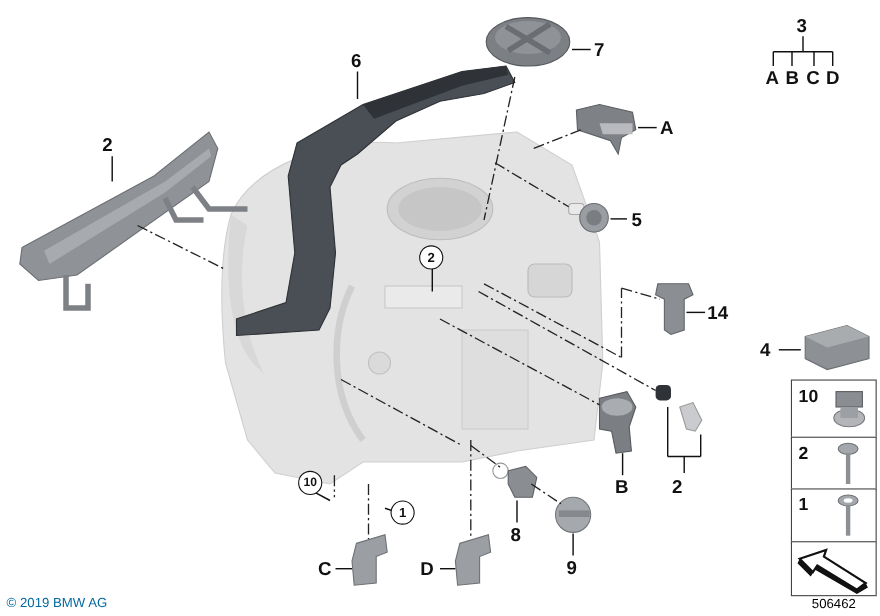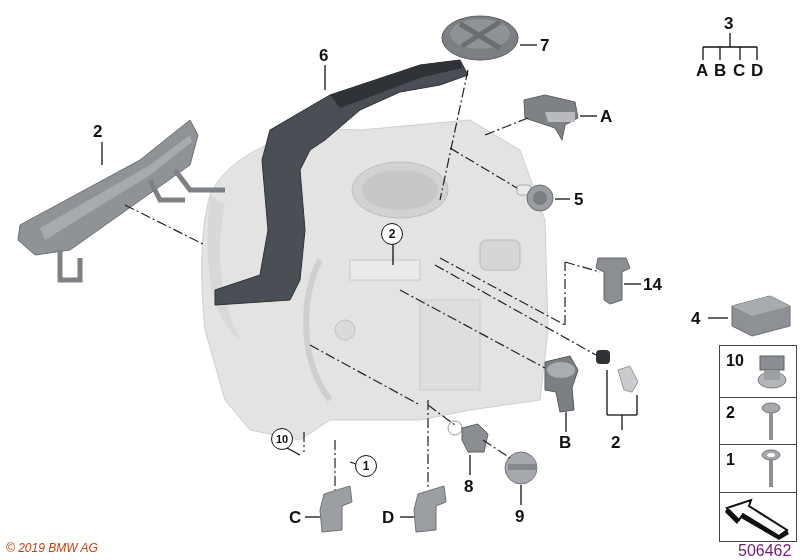--- a/index.html
+++ b/index.html
@@ -1,21 +1,21 @@
 <!DOCTYPE html>
 <html><head>
 <meta charset="utf-8">
 <style>
   html, body { margin:0; padding:0; background:#fff; }
   body { width:800px; height:560px; position:relative; overflow:hidden; font-family:"Liberation Sans", sans-serif; }
   .lbl { position:absolute; font-weight:bold; font-size:17px; color:#111; line-height:1; }
   .circ { position:absolute; width:20px; height:20px; border:1.5px solid #111; border-radius:50%; background:#fff; font-weight:bold; font-size:12px; text-align:center; line-height:20px; color:#111; }
   svg.diag { position:absolute; left:0; top:0; }
-  .copyright { position:absolute; left:6px; top:541px; font-size:12px; color:#c2410c;font-style:italic; }
-  .imgid { position:absolute; left:738px; top:542px; font-size:16px; color:#701a75; }
+  .copyright { position:absolute; left:6px; top:541px; font-size:12px; color:#0369a1; }
+  .imgid { position:absolute; left:738px; top:542px; font-size:12px; color:#000000; }
   .legend-box { position:absolute; left:719px; width:76px; border:1px solid #444; background:#fff; }
   .legend-num { position:absolute; left:6px; top:6px; font-weight:bold; font-size:16px; color:#111; }
 </style>
 </head>
 <body>
 
 <svg class="diag" width="800" height="560" viewBox="0 0 800 560">
 
   <g>
     <path d="M210,195 C230,150 300,125 360,130 L470,120 L520,150 L545,220 L548,330 L540,400 L470,410 L420,420 L330,420 L300,440 L250,430 L225,400 L205,330 C200,280 200,230 210,195 Z" fill="#e3e3e3" stroke="#cfcfcf" stroke-width="1"></path>

